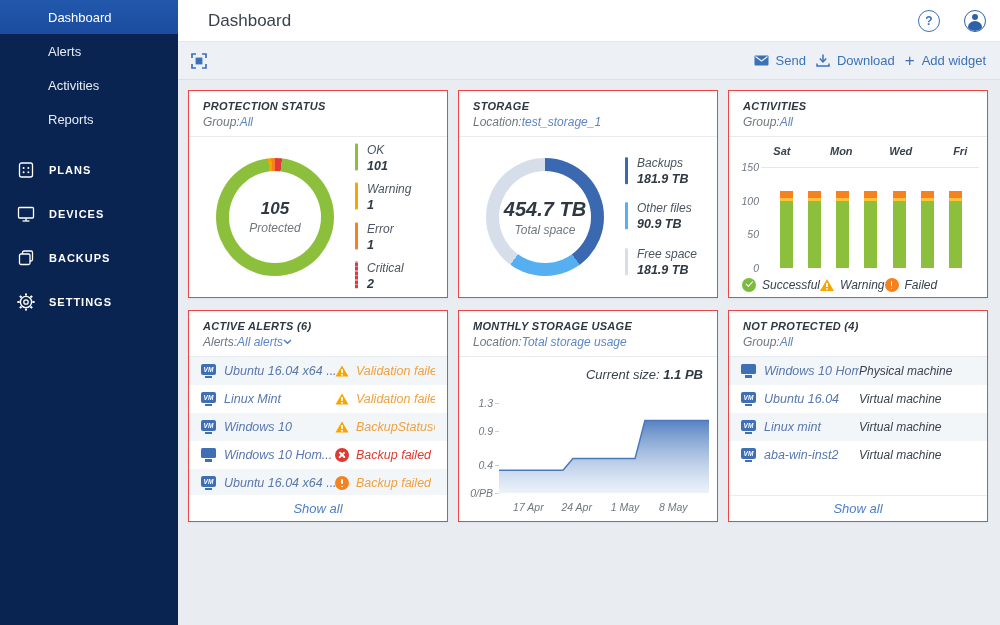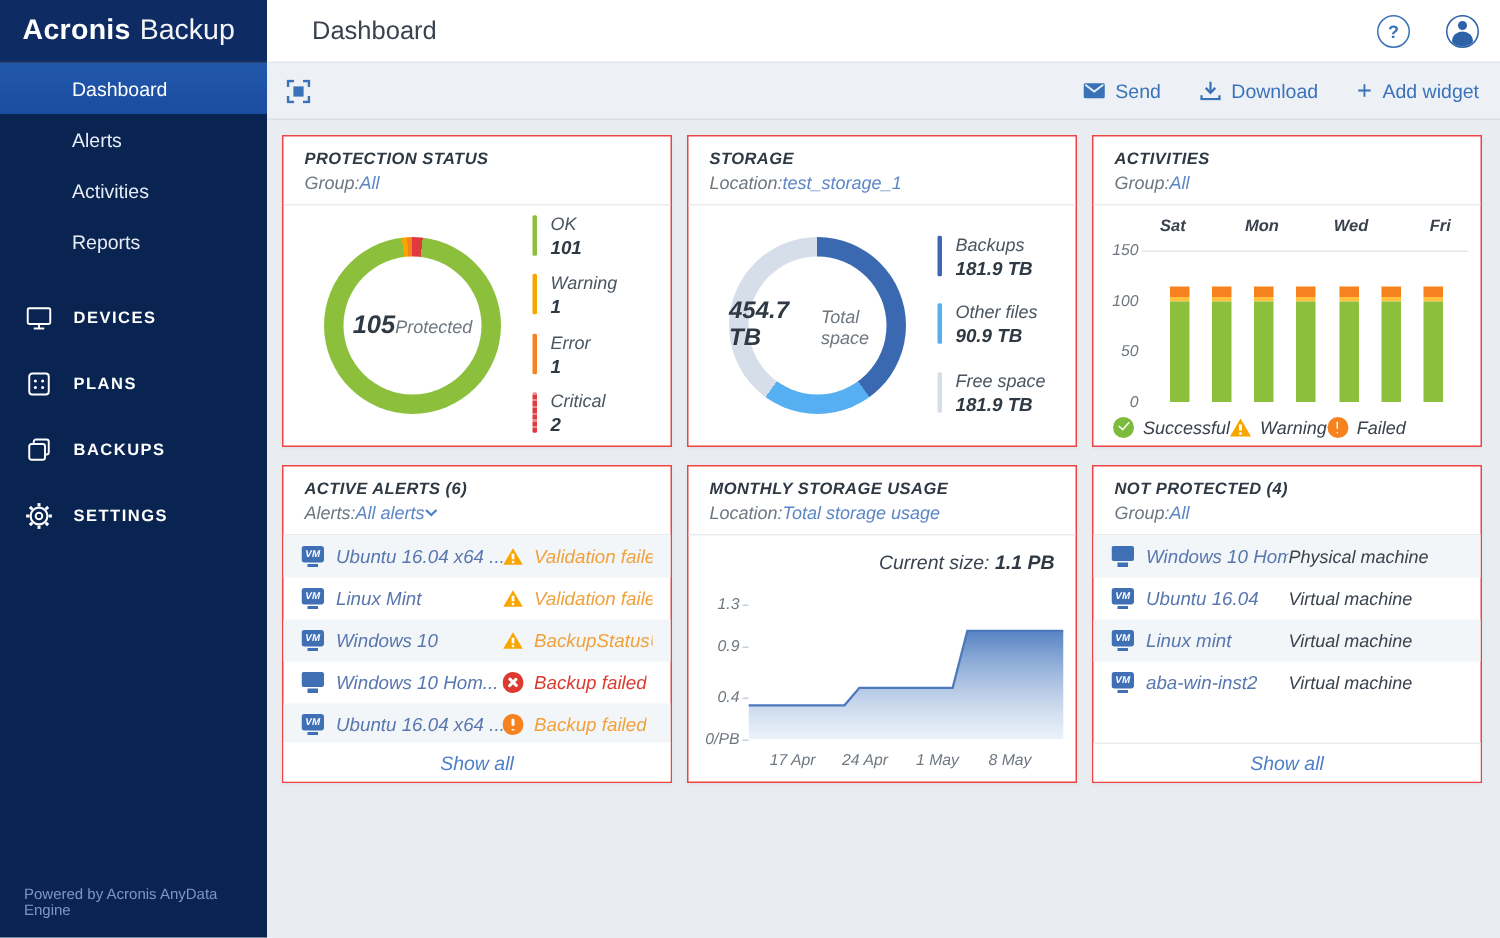--- a/index.html
+++ b/index.html
@@ -26,40 +26,40 @@
   .topbar-icons { position:absolute; right:14px; display:flex; align-items:center; gap:24px; }
   .round-icon { width:22px; height:22px; border-radius:50%; display:flex; align-items:center; justify-content:center; cursor:pointer; }
   .help-icon { border:1.6px solid #3A72B9; color:#3A72B9; font-size:12px; font-weight:bold; }
   .avatar-icon { border:1.8px solid #2E62A8; position:relative; overflow:hidden; background:#fff; }
   .avatar-icon::before { content:""; position:absolute; top:3px; left:6.5px; width:6px; height:6px; border-radius:50%; background:#2E62A8; }
   .avatar-icon::after { content:""; position:absolute; top:10.5px; left:2.5px; width:14px; height:12px; border-radius:50%; background:#2E62A8; }
 
   
   .toolbar { height:38px; background:#EDF1F6; border-bottom:1px solid #D9E0E8; display:flex; align-items:center; position:relative; }
   .expand-btn { margin-left:13px; cursor:pointer; display:flex; }
-  .toolbar-actions { position:absolute; right:14px; display:flex; gap:26px; }
+  .toolbar-actions { position:absolute; right:14px; display:flex; gap:10px; }
   .tb-btn { display:flex; align-items:center; gap:7px; color:#3A72B9; font-size:13px; cursor:pointer; }
   .plus-glyph { font-size:17px; font-weight:400; line-height:1; }
 
   
   .content { position:absolute; top:80px; left:0; width:822px; height:545px; background:#E9EDF2; }
   .widget { position:absolute; width:260px; background:#fff; border:1px solid #ef4444; box-shadow:0 1px 2px rgba(40,60,90,.06);font-style:italic; }
   .w-r1 { top:10px; height:208px; }
   .w-r2 { top:230px; height:212px; }
   .w-c1 { left:10px; } .w-c2 { left:280px; } .w-c3 { left:550px; }
   .w-head { height:46px; padding:9px 14px 0 14px; border-bottom:1px solid #E8ECF0; }
   .w-title { font-size:11px; font-weight:bold; color:#2F3943; letter-spacing:.3px; }
   .w-sub { font-size:12px; color:#6E7780; margin-top:3px; display:flex; align-items:center; gap:0; }
   .w-link { color:#5C86C5; cursor:pointer; }
   .w-body { position:relative; height:calc(100% - 46px); }
 
   
   .donut { position:absolute; width:118px; height:118px; border-radius:50%; left:27px; top:50%; transform:translateY(-50%); }
   .donut::after { content:""; position:absolute; inset:13px; background:#fff; border-radius:50%; }
-  .donut-center { position:absolute; inset:0; display:flex; align-items:center; justify-content:center; z-index:2; }
+  .donut-center { position:absolute; inset:0; display:flex; flex-direction:column; align-items:center; justify-content:center; z-index:2; }
   .donut-val { font-size:17px; font-weight:bold; color:#2F3943; }
   .donut-lbl { font-size:12px; color:#6E7780; margin-top:2px; }
   .d-legend { position:absolute; left:166px; top:50%; transform:translateY(-50%); display:flex; flex-direction:column; }
   .d-legend.gap-sm .leg-item { margin:4px 0; }
   .d-legend.gap-lg .leg-item { margin:7px 0; }
   .leg-item { display:flex; gap:9px; }
   .leg-bar { width:3px; height:27px; border-radius:1px; flex:0 0 auto; margin-top:1px; }
   .leg-name { font-size:12px; color:#4A5560; line-height:1.25; }
   .leg-val { font-size:12.5px; font-weight:bold; color:#2F3943; line-height:1.3; }
 
@@ -116,53 +116,49 @@
   .ms-plot { position:absolute; left:40px; top:36px; width:210px; height:100px; }
   .ms-ylab { position:absolute; width:30px; text-align:right; font-size:10.5px; color:#6E7780; left:4px; }
   .ms-ytick { position:absolute; width:4px; height:1px; background:#C7CFD9; left:36px; }
   .ms-xlab { position:absolute; width:44px; text-align:center; font-size:10.5px; color:#6E7780; top:144px; }
 </style>
 </head>
 <body>
 
 <div class="sidebar">
   <div class="side-top">
-    <div class="logo">
-      <span class="brand">Acronis</span>
-      <span class="product">Backup</span>
-    </div>
   </div>
   <div>
     <div class="sub-item active">Dashboard</div>
     <div class="sub-item">Alerts</div>
     <div class="sub-item">Activities</div>
     <div class="sub-item">Reports</div>
   </div>
   <div class="side-sections">
     <div class="sec-header">
       <span style="display:flex;">
         <svg width="20" height="20" viewBox="0 0 20 20" fill="none" stroke="#fff" stroke-width="1.3">
-          <rect x="2.5" y="3.5" width="15" height="10.5" rx="1"></rect>
-          <line x1="10" y1="14" x2="10" y2="17"></line>
-            <line x1="6.5" y1="17" x2="13.5" y2="17"></line>
-        </svg>
-      </span>
-      <span class="lbl">DEVICES</span>
-    </div>
-    <div class="sec-header">
-      <span style="display:flex;">
-        <svg width="20" height="20" viewBox="0 0 20 20" fill="none" stroke="#fff" stroke-width="1.3">
           <path d="M3.5 5 a2 2 0 0 1 2-2 h9 a2 2 0 0 1 2 2 v10 a2 2 0 0 1 -2 2 h-9 a2 2 0 0 1 -2-2 z"></path>
           <circle cx="7.6" cy="8" r="1" fill="#fff" stroke="none"></circle>
             <circle cx="12.4" cy="8" r="1" fill="#fff" stroke="none"></circle>
           <circle cx="7.6" cy="12.3" r="1" fill="#fff" stroke="none"></circle>
             <circle cx="12.4" cy="12.3" r="1" fill="#fff" stroke="none"></circle>
         </svg>
       </span>
       <span class="lbl">PLANS</span>
+    </div>
+    <div class="sec-header">
+      <span style="display:flex;">
+        <svg width="20" height="20" viewBox="0 0 20 20" fill="none" stroke="#fff" stroke-width="1.3">
+          <rect x="2.5" y="3.5" width="15" height="10.5" rx="1"></rect>
+          <line x1="10" y1="14" x2="10" y2="17"></line>
+            <line x1="6.5" y1="17" x2="13.5" y2="17"></line>
+        </svg>
+      </span>
+      <span class="lbl">DEVICES</span>
     </div>
     <div class="sec-header">
       <span style="display:flex;">
         <svg width="20" height="20" viewBox="0 0 20 20" fill="none" stroke="#fff" stroke-width="1.3">
           <path d="M6.5 6 V4.5 a1.5 1.5 0 0 1 1.5-1.5 h7 a1.5 1.5 0 0 1 1.5 1.5 v7 a1.5 1.5 0 0 1 -1.5 1.5 H14"></path>
           <rect x="3.5" y="6" width="10.5" height="10.5" rx="1.5"></rect>
         </svg>
       </span>
       <span class="lbl">BACKUPS</span>
     </div>
@@ -179,21 +175,20 @@
             <line x1="3.9" y1="3.9" x2="5.5" y2="5.5"></line>
               <line x1="14.5" y1="14.5" x2="16.1" y2="16.1"></line>
             <line x1="3.9" y1="16.1" x2="5.5" y2="14.5"></line>
               <line x1="14.5" y1="5.5" x2="16.1" y2="3.9"></line>
           </g>
         </svg>
       </span>
       <span class="lbl">SETTINGS</span>
     </div>
   </div>
-  <div class="side-footer">Powered by Acronis AnyData Engine</div>
 </div>
 
 <div class="main">
   <div class="topbar">
     <div class="page-title">Dashboard</div>
     <div class="topbar-icons">
       <div class="round-icon help-icon">
           <span>?</span>
         </div>
       <div class="round-icon avatar-icon"></div>
@@ -292,21 +287,21 @@
       <div class="w-head">
         <div class="w-title">STORAGE</div>
         <div class="w-sub">
           <span>Location:</span>
           <span class="w-link">test_storage_1</span>
         </div>
       </div>
       <div class="w-body">
         <div class="donut" id="donut-storage" style="background: conic-gradient(rgb(58, 105, 178) 0deg, rgb(58, 105, 178) 144.02deg, rgb(85, 175, 240) 144.02deg, rgb(85, 175, 240) 215.98deg, rgb(214, 222, 234) 215.98deg, rgb(214, 222, 234) 360deg);">
           <div class="donut-center">
-            <div class="donut-val" style="font-size:16px;">454.7 TB</div>
+            <div class="donut-val" style="font-size:20px;">454.7 TB</div>
             <div class="donut-lbl">Total space</div>
           </div>
         </div>
         <div class="d-legend gap-lg">
           <div class="leg-item">
             <span class="leg-bar" style="background: rgb(58, 105, 178);"></span>
             <span>
                 <div class="leg-name">Backups</div>
             <div class="leg-val">181.9 TB</div>
               </span>

